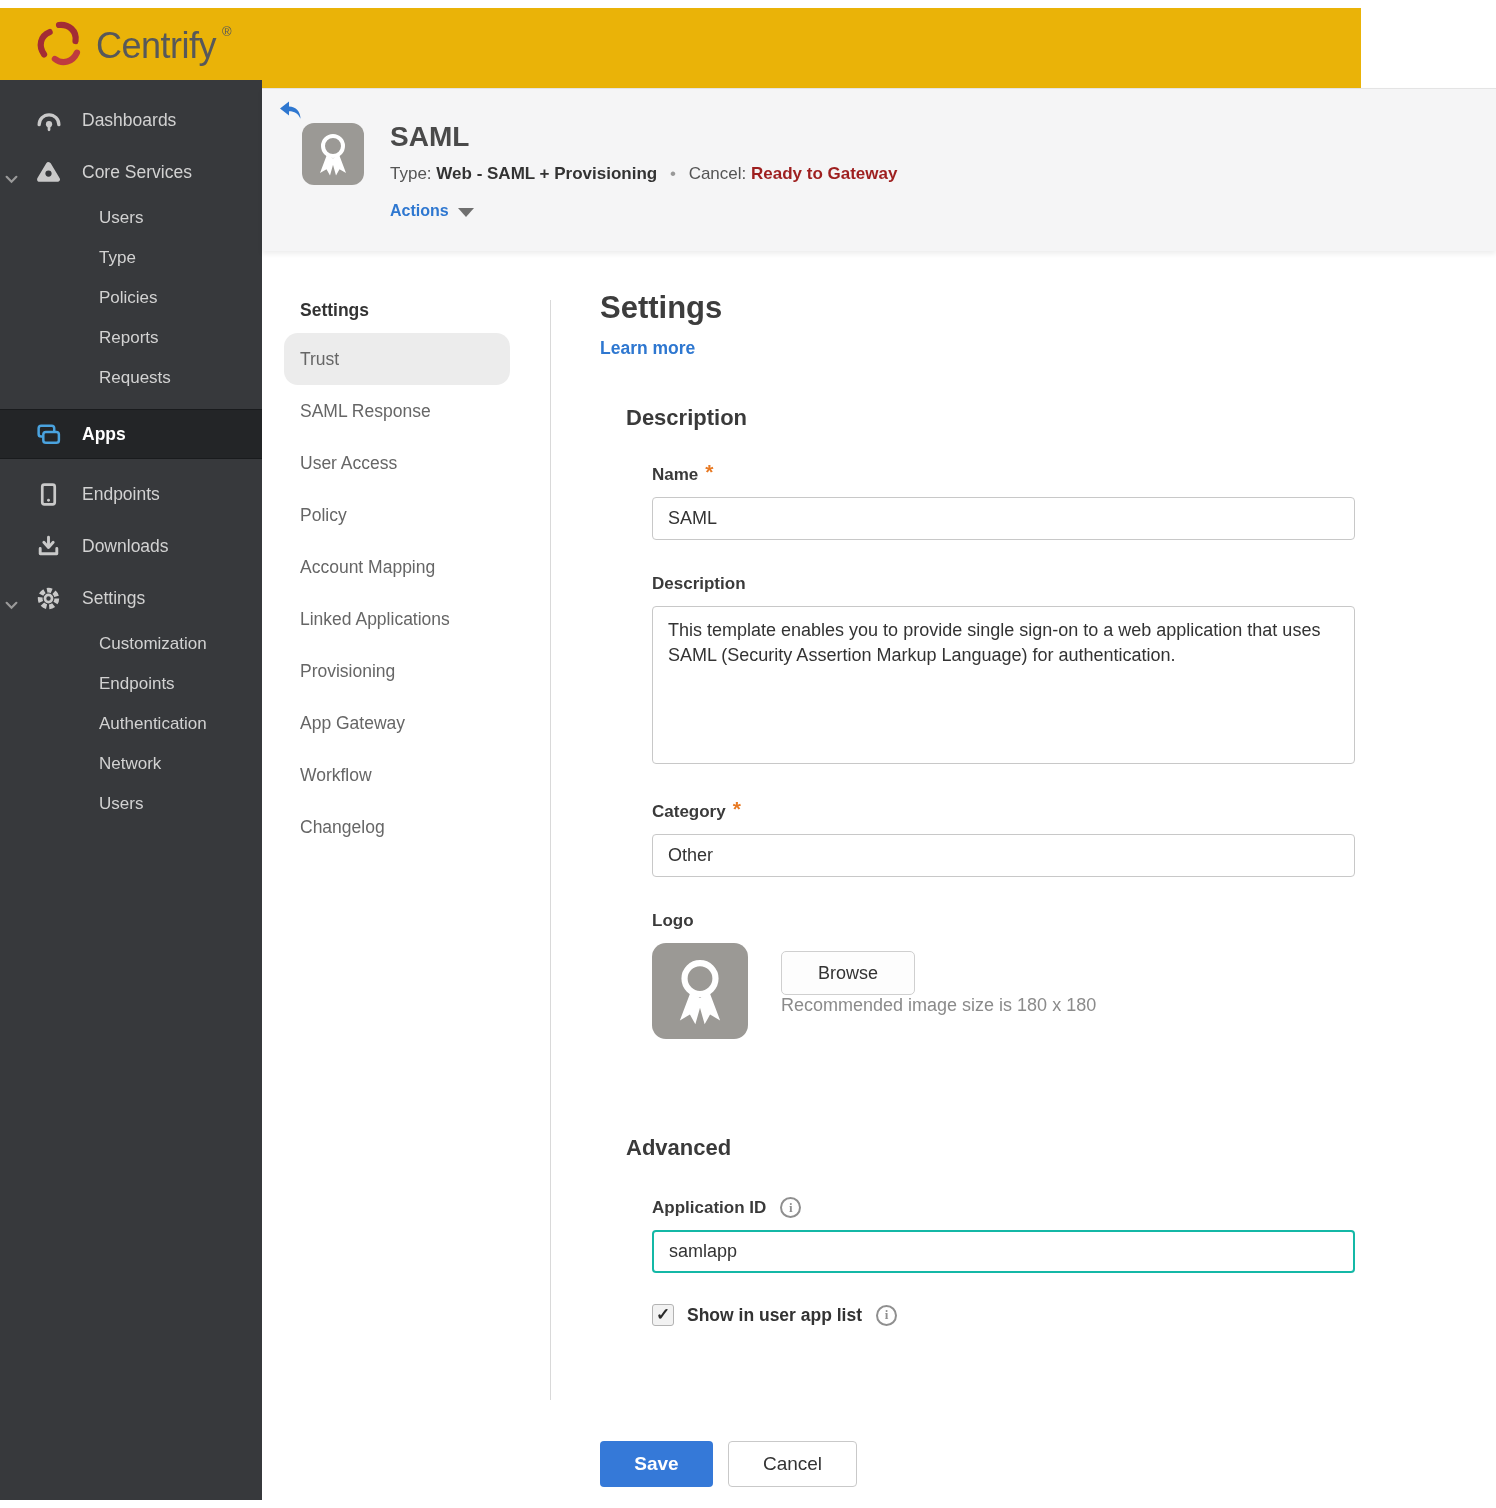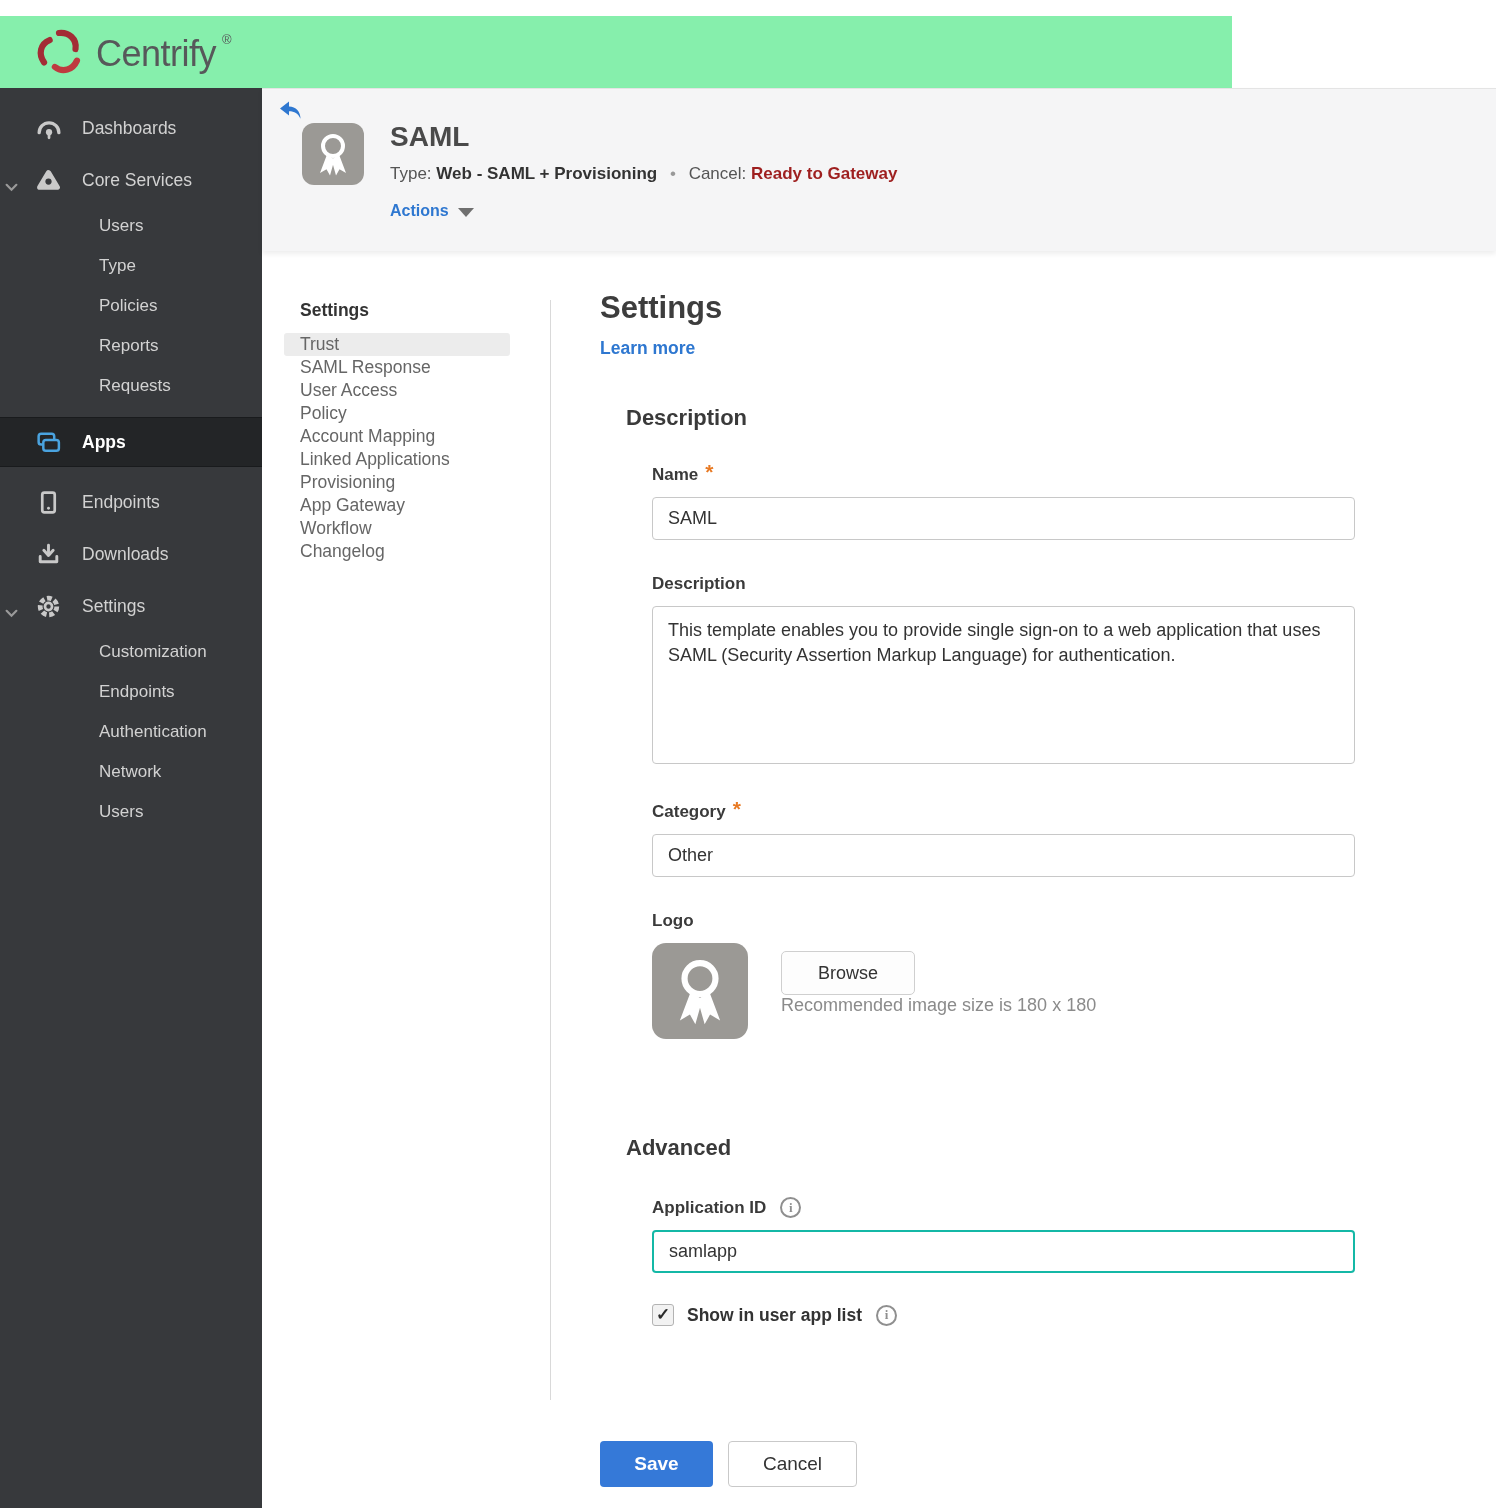--- a/index.html
+++ b/index.html
@@ -1,27 +1,27 @@
 <!DOCTYPE html>
 <html><head>
 <meta charset="utf-8">
 <style>
   * { margin:0; padding:0; box-sizing:border-box; }
   html,body { background:#fff; }
   body { font-family:"Liberation Sans", sans-serif; color:#333; }
   #page { position:relative; width:1496px; height:1508px; background:#fff; overflow:hidden; }
 
   
-  #topbar { position:absolute; left:0; top:16px; width:1232px; height:88px; background:#86efac; }
+  #topbar { position:absolute; left:0; top:8px; width:1361px; height:88px; background:#eab308; }
   #brand { position:absolute; left:34px; top:10px; display:flex; align-items:center; gap:10px; }
   #brand .wordmark { font-size:36px; font-weight:500; color:#57585a; letter-spacing:-0.5px; }
   #brand .regmark { font-size:13px; color:#57585a; align-self:flex-start; margin-top:6px; margin-left:-4px; }
 
   
-  #sidebar { position:absolute; left:0; top:88px; width:262px; height:1420px; background:#37393c; padding-top:14px; }
+  #sidebar { position:absolute; left:0; top:80px; width:262px; height:1420px; background:#37393c; padding-top:14px; }
   .side-row { position:relative; height:52px; display:flex; align-items:center; color:#d2d2d2; font-size:17.5px; cursor:pointer; }
   .side-row .chev { position:absolute; left:5px; top:50%; margin-top:-4px; }
   .side-row .ic { position:absolute; left:34px; width:28px; display:flex; justify-content:center; }
   .side-row .lbl { padding-left:82px; }
   .side-sub { height:40px; display:flex; align-items:center; padding-left:99px; color:#d2d2d2; font-size:17px; cursor:pointer; }
   .side-row.active { height:50px; margin:11px 0 9px 0; background:#232527; border-top:1px solid #191b1d; border-bottom:1px solid #191b1d; }
   .side-row.active .lbl { color:#ffffff; font-weight:700; }
 
   
   #appheader { position:absolute; left:262px; top:88px; width:1234px; height:163px; background:#f5f5f6; border-top:1px solid #e4e4e4; box-shadow:0 3px 5px rgba(0,0,0,0.07); }
@@ -31,21 +31,21 @@
   #type-line { position:absolute; left:128px; top:75px; font-size:17px; color:#555; }
   #type-line b { color:#333; }
   #type-line .sep { color:#999; margin:0 8px; }
   #status-value { color:#9e1f1f; font-weight:700; }
   #actions { position:absolute; left:128px; top:113px; font-size:16px; font-weight:700; color:#2e77d0; cursor:pointer; display:flex; align-items:center; gap:9px;text-align:right; }
   #actions .tri { width:0; height:0; border-left:8px solid transparent; border-right:8px solid transparent; border-top:9px solid #6f6f6f; margin-top:2px; }
 
   
   #subnav { position:absolute; left:284px; top:292px; width:226px; }
   #subnav .head { padding:8px 16px 12px 16px; font-size:17.5px; font-weight:700; color:#333; }
-  #subnav .item { height:23px; display:flex; align-items:center; padding-left:16px; font-size:17.5px; color:#666; border-radius:3px; cursor:pointer; }
+  #subnav .item { height:52px; display:flex; align-items:center; padding-left:16px; font-size:17.5px; color:#666; border-radius:14px; cursor:pointer; }
   #subnav .item.selected { background:#ececec; }
   #vdivider { position:absolute; left:550px; top:300px; width:1px; height:1100px; background:#d9d9d9; }
 
   
   #main { position:absolute; left:600px; top:290px; width:780px; }
   #main h1 { font-size:31px; font-weight:700; color:#3d3d3d; }
   #learn-more { display:inline-block; margin-top:12px; font-size:17.5px; font-weight:700; color:#2e77d0; cursor:pointer; }
   .section-head { margin:46px 0 0 26px; font-size:22px; font-weight:700; color:#3a3a3a; }
   .field { margin-left:52px; }
   .field-label { margin-top:34px; font-size:17px; font-weight:700; color:#3a3a3a; display:flex; align-items:center; }

